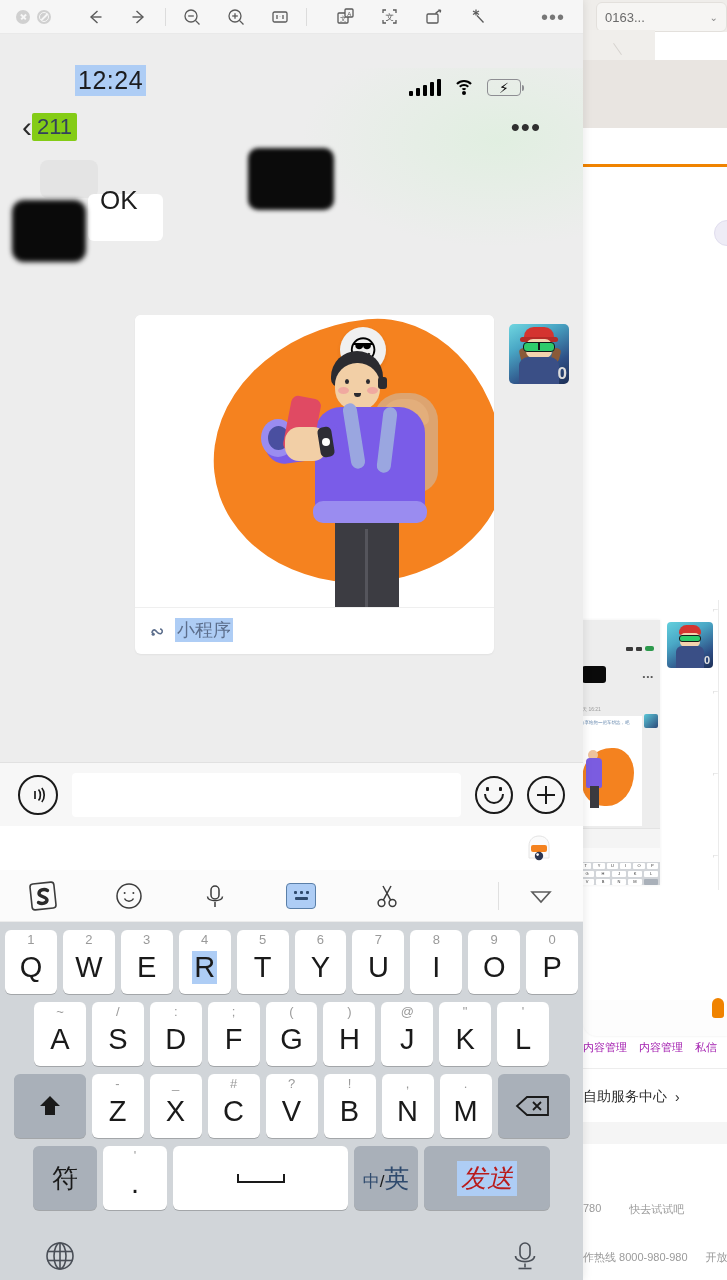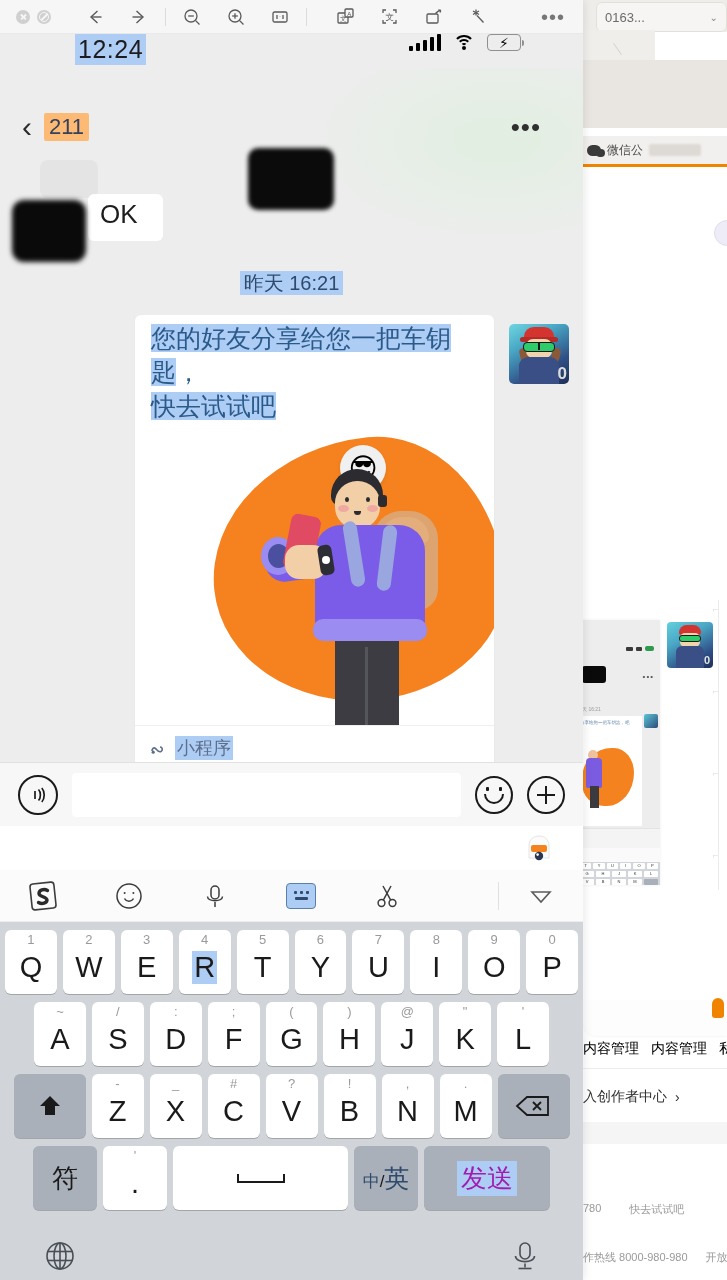--- a/index.html
+++ b/index.html
@@ -87,21 +87,21 @@
   .bg-avatar-big .av-zero { position:absolute; right:3px; bottom:2px; font-size:11px; color:#e2e2e2; font-weight:bold; }
 
   .bg-bottom-wrap { position: absolute; left: 583px; top: 1000px; width: 144px; height: 280px; }
   .bg-roundcard {
     position:absolute; left:0; top:0; width: 144px; height: 36px; background:#fdfdfd;
     border-radius: 0 0 0 14px; box-shadow: 0 1px 2px rgba(0,0,0,.04);
   }
   .bg-flame { position:absolute; right:3px; top:-2px; width:12px; height:20px; background:#f08300; border-radius: 6px 6px 3px 3px; }
   .bg-navrow {
     position:absolute; left:0; top:40px; width:144px; display:flex; gap:12px;
-    font-size: 14px; color:#000000; white-space:nowrap; filter: blur(.25px);
+    font-size: 11px; color:#a21caf; white-space:nowrap; filter: blur(.25px);
   }
   .bg-divider { position:absolute; left:0; top:68px; width:144px; height:1px; background:#ededed; }
   .bg-creator {
     position:absolute; left:0; top:88px; font-size:14px; color:#2f2f2f; white-space:nowrap;
     display:flex; align-items:center; gap:8px; filter: blur(.25px);
   }
   .bg-grayband { position:absolute; left:0; top:122px; width:144px; height:22px; background:#f5f5f5; }
   .bg-foot1 { position:absolute; left:0; top:202px; width:144px; display:flex; gap:28px; font-size:11px; color:#9a9a9a; white-space:nowrap; filter: blur(.3px); }
   .bg-foot2 { position:absolute; left:0; top:250px; width:144px; display:flex; gap:18px; font-size:11px; color:#9a9a9a; white-space:nowrap; filter: blur(.3px); }
 
@@ -126,48 +126,48 @@
   .tdot.ban:before { width: 8px; height: 8px; border: 1.6px solid #f6f6f6; border-radius: 50%; left: 2px; top: 2px; background: transparent; }
   .tdot.ban:after { width: 9px; height: 1.6px; left: 2.5px; top: 6.2px; transform: rotate(-45deg); }
   .tb-ellipsis { margin-left: auto; margin-right: 18px; font-size: 20px; color: #777; letter-spacing: 1px; line-height: 10px; }
 
   
   .phone { position: relative; width: 583px; height: 1246px; background: #ededed; overflow: hidden; }
 
   .glow { position:absolute; left: 300px; top: 34px; width: 283px; height: 180px;
           background: radial-gradient(ellipse at 70% 40%, rgba(215,240,215,.55), rgba(237,237,237,0) 70%); }
 
-  .statusbar { position: relative; height: 62px; display: flex; align-items: flex-start; padding: 0 22px; }
+  .statusbar { position: relative; height: 62px; display: flex; align-items: flex-end; padding: 0 22px; }
   .sb-time { font-size: 25px; color: #1c1c1e; letter-spacing: .5px; background: #aecdf5; padding: 1px 3px; margin-left: 53px; }
   .sb-right { margin-left: auto; display: flex; align-items: center; gap: 12px; padding-right: 40px; }
   .signal { display: flex; align-items: flex-end; gap: 3px; height: 16px; }
   .signal i { width: 4px; background: #000; border-radius: 1px; display: block; }
   .wifi { position: relative; width: 22px; height: 16px; }
   .wifi span { position: absolute; left: 50%; transform: translateX(-50%); border: 2.4px solid #000;
                border-bottom-color: transparent; border-left-color: transparent; border-right-color: transparent;
                border-radius: 50%; }
   .wifi .w1 { width: 22px; height: 22px; top: 0px; }
   .wifi .w2 { width: 14px; height: 14px; top: 4px; }
   .wifi .w3 { width: 6px; height: 6px; top: 8px; }
   .wifi .w4 { width: 4px; height: 4px; top: 11px; background: #000; border: none; border-radius: 50%; }
   .battery { width: 34px; height: 17px; border: 1.6px solid #8e8e93; border-radius: 4px; position: relative; padding: 1.5px; }
   .battery:after { content:""; position:absolute; right:-4px; top:5px; width:2px; height:6px; background:#8e8e93; border-radius:0 2px 2px 0; }
   .battery .fill { width: 80%; height: 100%; background: #34c759; border-radius: 2px; }
   .bolt { position:absolute; left: 11px; top: 1px; font-size: 14px; color:#000; line-height:15px; }
 
   .navbar { position: relative; height: 62px; display: flex; align-items: center; padding: 0 22px; }
   .nb-back { font-size: 30px; color: #2b2b2b; font-weight: 300; line-height: 1; }
-  .nb-count { font-size: 22px; color: #33415c; background: #fdba74; padding: 1px 5px; margin-left: 12px; border-radius: 2px; }
+  .nb-count { font-size: 22px; color: #33415c; background: #84cc16; padding: 1px 5px; margin-left: 0; border-radius: 2px; }
   .nb-count-bg { position:absolute; left: 40px; top: 126px; width: 58px; height: 38px; background:#e4e4e4; border-radius:8px; z-index:0; }
   .nb-title-redact { position: absolute; left: 248px; top: 114px; width: 86px; height: 62px; background: #0b0b0b;
                      border-radius: 10px; filter: blur(2px); }
   .nb-dots { margin-left: auto; font-size: 26px; color: #303030; letter-spacing: 1px; line-height: 8px; padding-right: 20px; }
 
   .ok-bubble { position: absolute; left: 88px; top: 160px; width: 75px; height: 47px; background: #fff; border-radius: 6px; }
-  .ok-text { position: absolute; left: 100px; top: 165px; font-size: 26px; color: #1d1d1d; text-align: right; }
+  .ok-text { position: absolute; left: 100px; top: 151px; font-size: 26px; color: #1d1d1d; text-align: right; }
   .ok-redact { position: absolute; left: 12px; top: 166px; width: 74px; height: 62px; background: #0a0a0a; border-radius: 12px; filter: blur(2.5px); }
 
   .msg-time { position: absolute; left: 0; right: 0; top: 236px; text-align: center; }
   .msg-time span { font-size: 20px; color: #2f4a6d; background: #aecdf5; padding: 1px 4px; }
 
   .card {
     position: absolute; left: 135px; top: 281px; width: 359px; background: #fff; border-radius: 6px;
     box-shadow: 0 1px 2px rgba(0,0,0,.05); overflow: hidden;
   }
   .card:after {
@@ -292,21 +292,21 @@
   .key.shift { width: 72px; }
   .key.bksp { width: 72px; }
   .key.sym { width: 64px; }
   .key.num { width: 64px; }
   .key.punct { width: 64px; background:#fff; }
   .key.space { width: 175px; background:#fff; }
   .key.lang { width: 64px; }
   .key.send { width: 126px; }
   .key .cnlabel { font-size: 26px; color: #1a1a1a; }
   .key .cnlabel.hl { background: #aecdf5; padding: 0 3px; }
-  .key .cnlabel.send-hl { background: #aecdf5; color:#a21caf; padding: 0 4px; }
+  .key .cnlabel.send-hl { background: #aecdf5; color:#b91c1c; padding: 0 4px; font-style: italic; }
 
   .bottombar { position: absolute; left: 0; top: 1201px; width: 583px; height: 45px; background: #d1d5d9;
                display: flex; align-items: center; justify-content: space-between; padding: 0 42px; }
 
   svg { overflow: visible; }
 </style>
 </head>
 <body>
 
 <div id="root">
@@ -315,25 +315,20 @@
     <div class="bg-topwhite"></div>
     <div class="bg-pill">
       <span>0163...</span>
       <span class="bg-caret">⌄</span>
     </div>
     <div class="bg-band1"></div>
     <div class="bg-band2"></div>
     <div class="bg-slash"></div>
     <div class="bg-grayblock"></div>
 
-    <div class="bg-wechatrow">
-      <span class="wechat-dot"></span>
-      <span class="bg-wechat-label">微信公</span>
-      <span class="bg-wechat-redact"></span>
-    </div>
     <div class="bg-orangeline"></div>
     <div class="bg-white2"></div>
     <div class="bg-circle"></div>
 
     <div class="bg-vrule"></div>
     <div class="bg-tick" style="top:604px">⌐</div>
     <div class="bg-tick" style="top:686px">⌐</div>
     <div class="bg-tick" style="top:768px">⌐</div>
     <div class="bg-tick" style="top:850px">⌐</div>
 
@@ -393,21 +388,21 @@
       <div class="bg-roundcard">
         <span class="bg-flame"></span>
       </div>
       <div class="bg-navrow">
         <span>内容管理</span>
         <span>内容管理</span>
         <span>私信</span>
       </div>
       <div class="bg-divider"></div>
       <div class="bg-creator">
-        <span>入创作者中心</span>
+        <span>自助服务中心</span>
         <span>›</span>
       </div>
       <div class="bg-grayband"></div>
       <div class="bg-foot1">
         <span>780</span>
         <span>快去试试吧</span>
       </div>
       <div class="bg-foot2">
         <span>作热线 8000-980-980</span>
         <span>开放平台</span>
@@ -531,29 +526,22 @@
         <span class="nb-back" style="position:relative;z-index:1">‹</span>
         <span class="nb-count" style="position:relative;z-index:1">211</span>
         <span class="nb-dots">•••</span>
       </div>
       <div class="nb-title-redact"></div>
 
       <div class="ok-bubble"></div>
       <div class="ok-text">OK</div>
       <div class="ok-redact"></div>
 
-      <div class="msg-time">
-        <span>昨天 16:21</span>
-      </div>
 
       <div class="card">
-        <div class="card-title">
-          <span class="hl">您的好友分享给您一把车钥匙</span><span>，</span><br>
-          <span class="hl">快去试试吧</span>
-        </div>
 
         <div class="illus">
           <span class="blob"></span>
           <span class="bubble-tail"></span>
           <span class="bubble-emoji">😎</span>
           <span class="p-backpack"></span>
           <span class="p-bp-flap"></span>
           <span class="p-hair"></span>
           <span class="p-head"></span>
           <span class="p-ear"></span>

